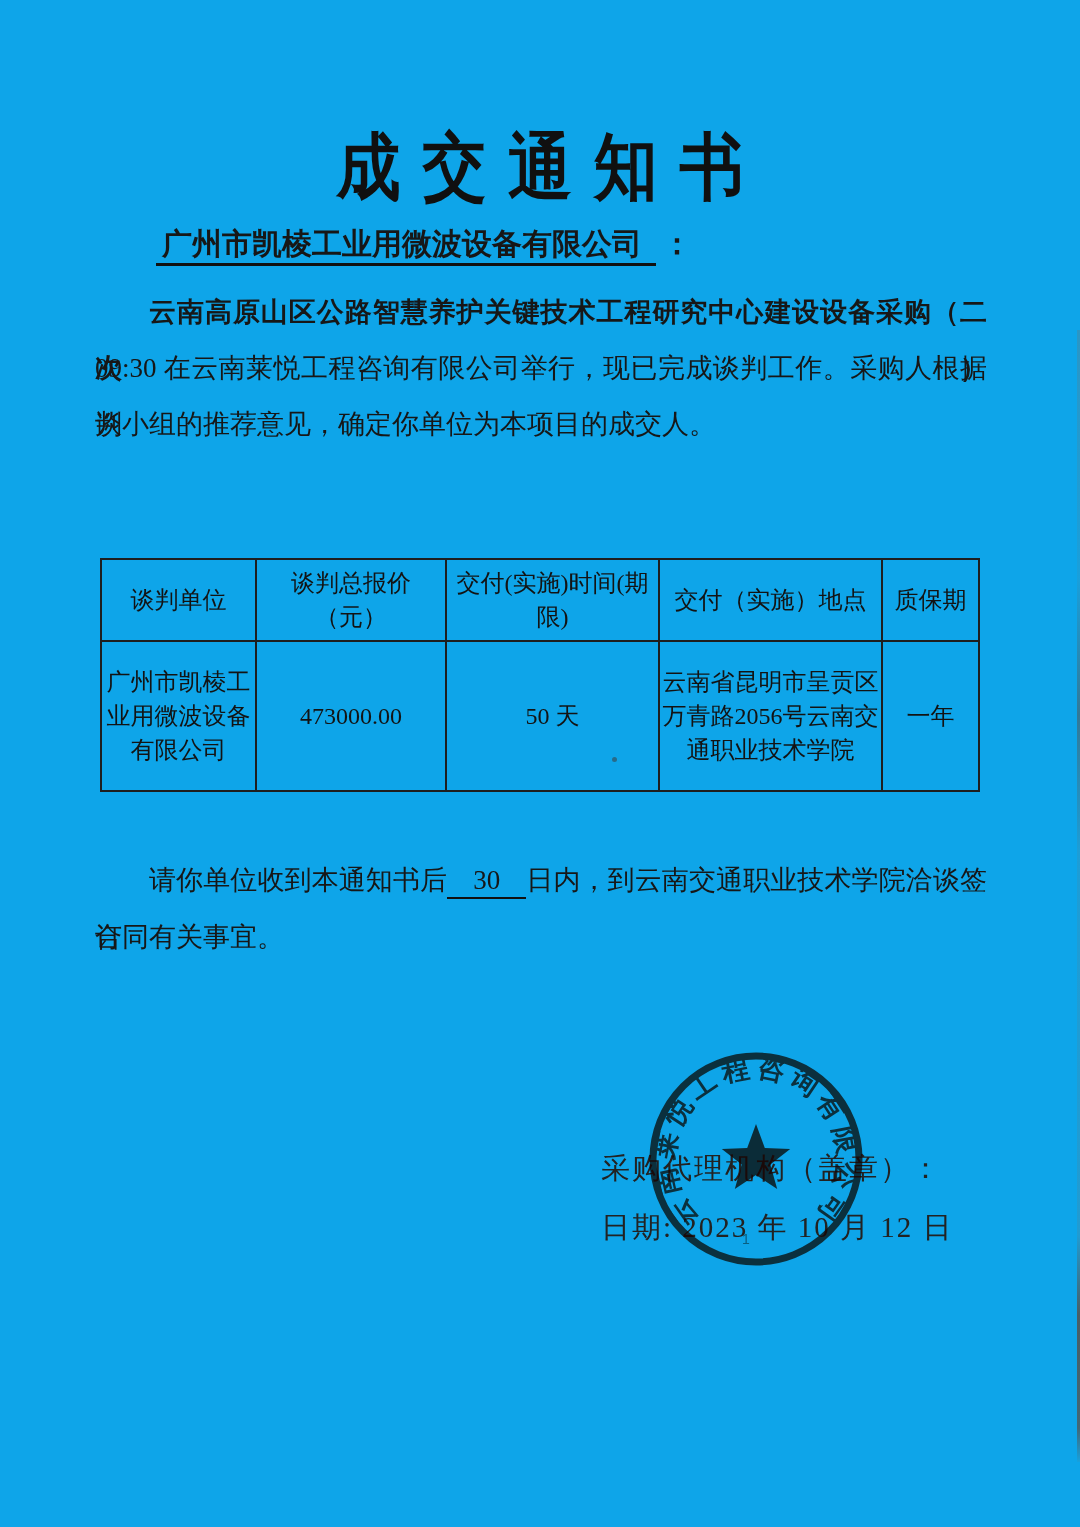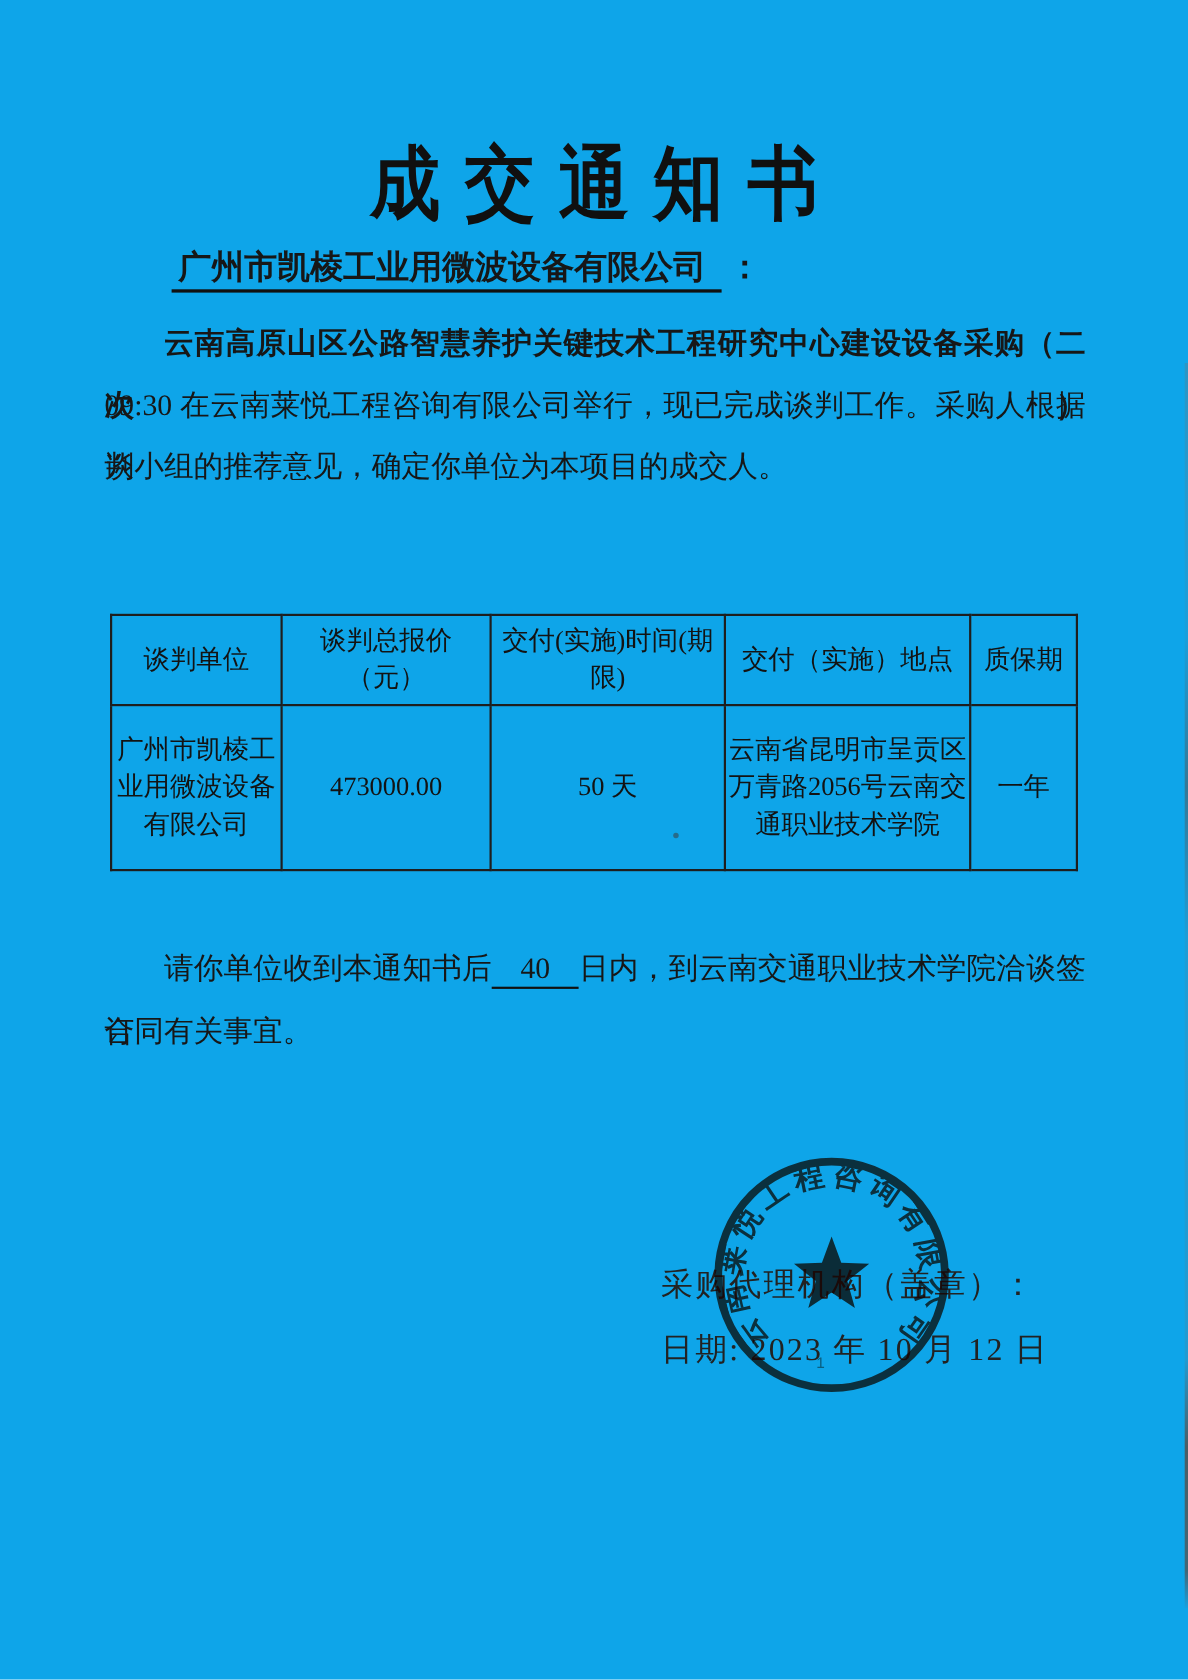--- a/index.html
+++ b/index.html
@@ -161,21 +161,21 @@
         <td>云南省昆明市呈贡区
 万青路2056号云南交
 通职业技术学院</td>
         <td>一年</td>
       </tr>
     </tbody>
   </table>
 
   <div class="notice">
     <div class="pline line1">
-      <span>请你单位收到本通知书后</span><span class="blank-fill">40</span><span>日内，到云南交通职业技术学院洽谈签订</span>
+      <span>请你单位收到本通知书后</span><span class="blank-fill">30</span><span>日内，到云南交通职业技术学院洽谈签订</span>
     </div>
     <div class="pline">合同有关事宜。</div>
   </div>
 
   <div class="sign">
     <div class="sline">采购代理机构（盖章）：</div>
     <div class="sline">日期: 2023 年 10 月 12 日</div>
   </div>
 
   <svg class="stamp" viewBox="0 0 232 232" xmlns="http://www.w3.org/2000/svg">

